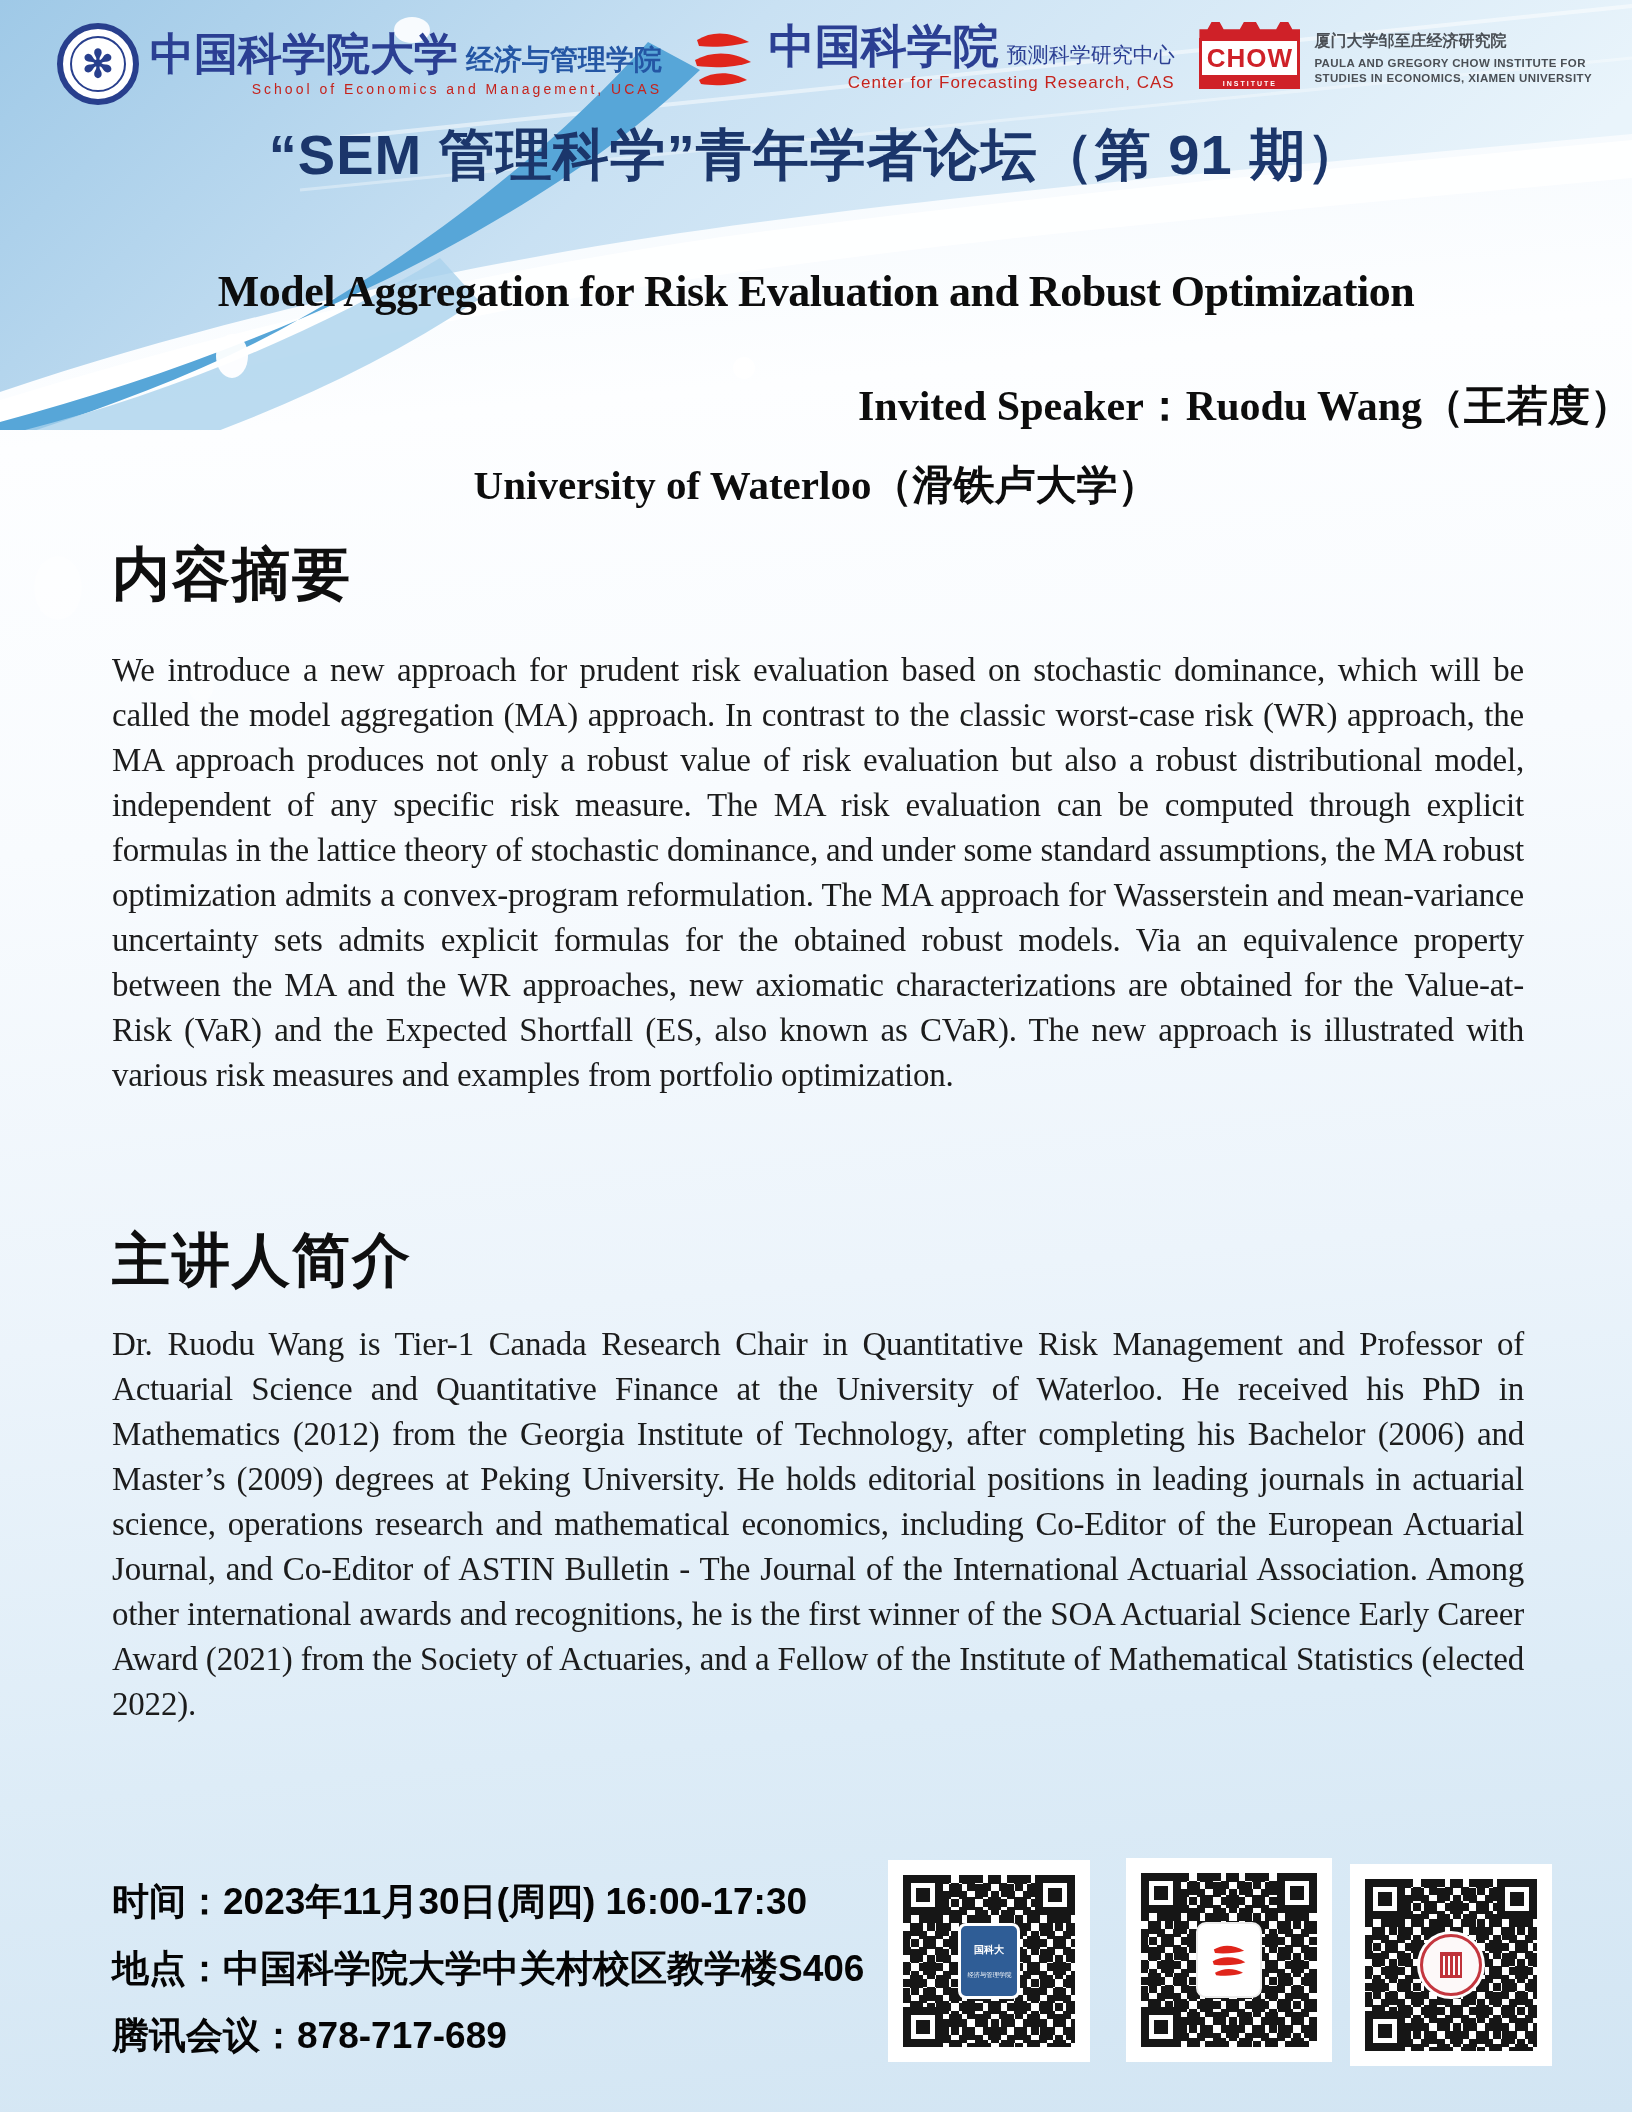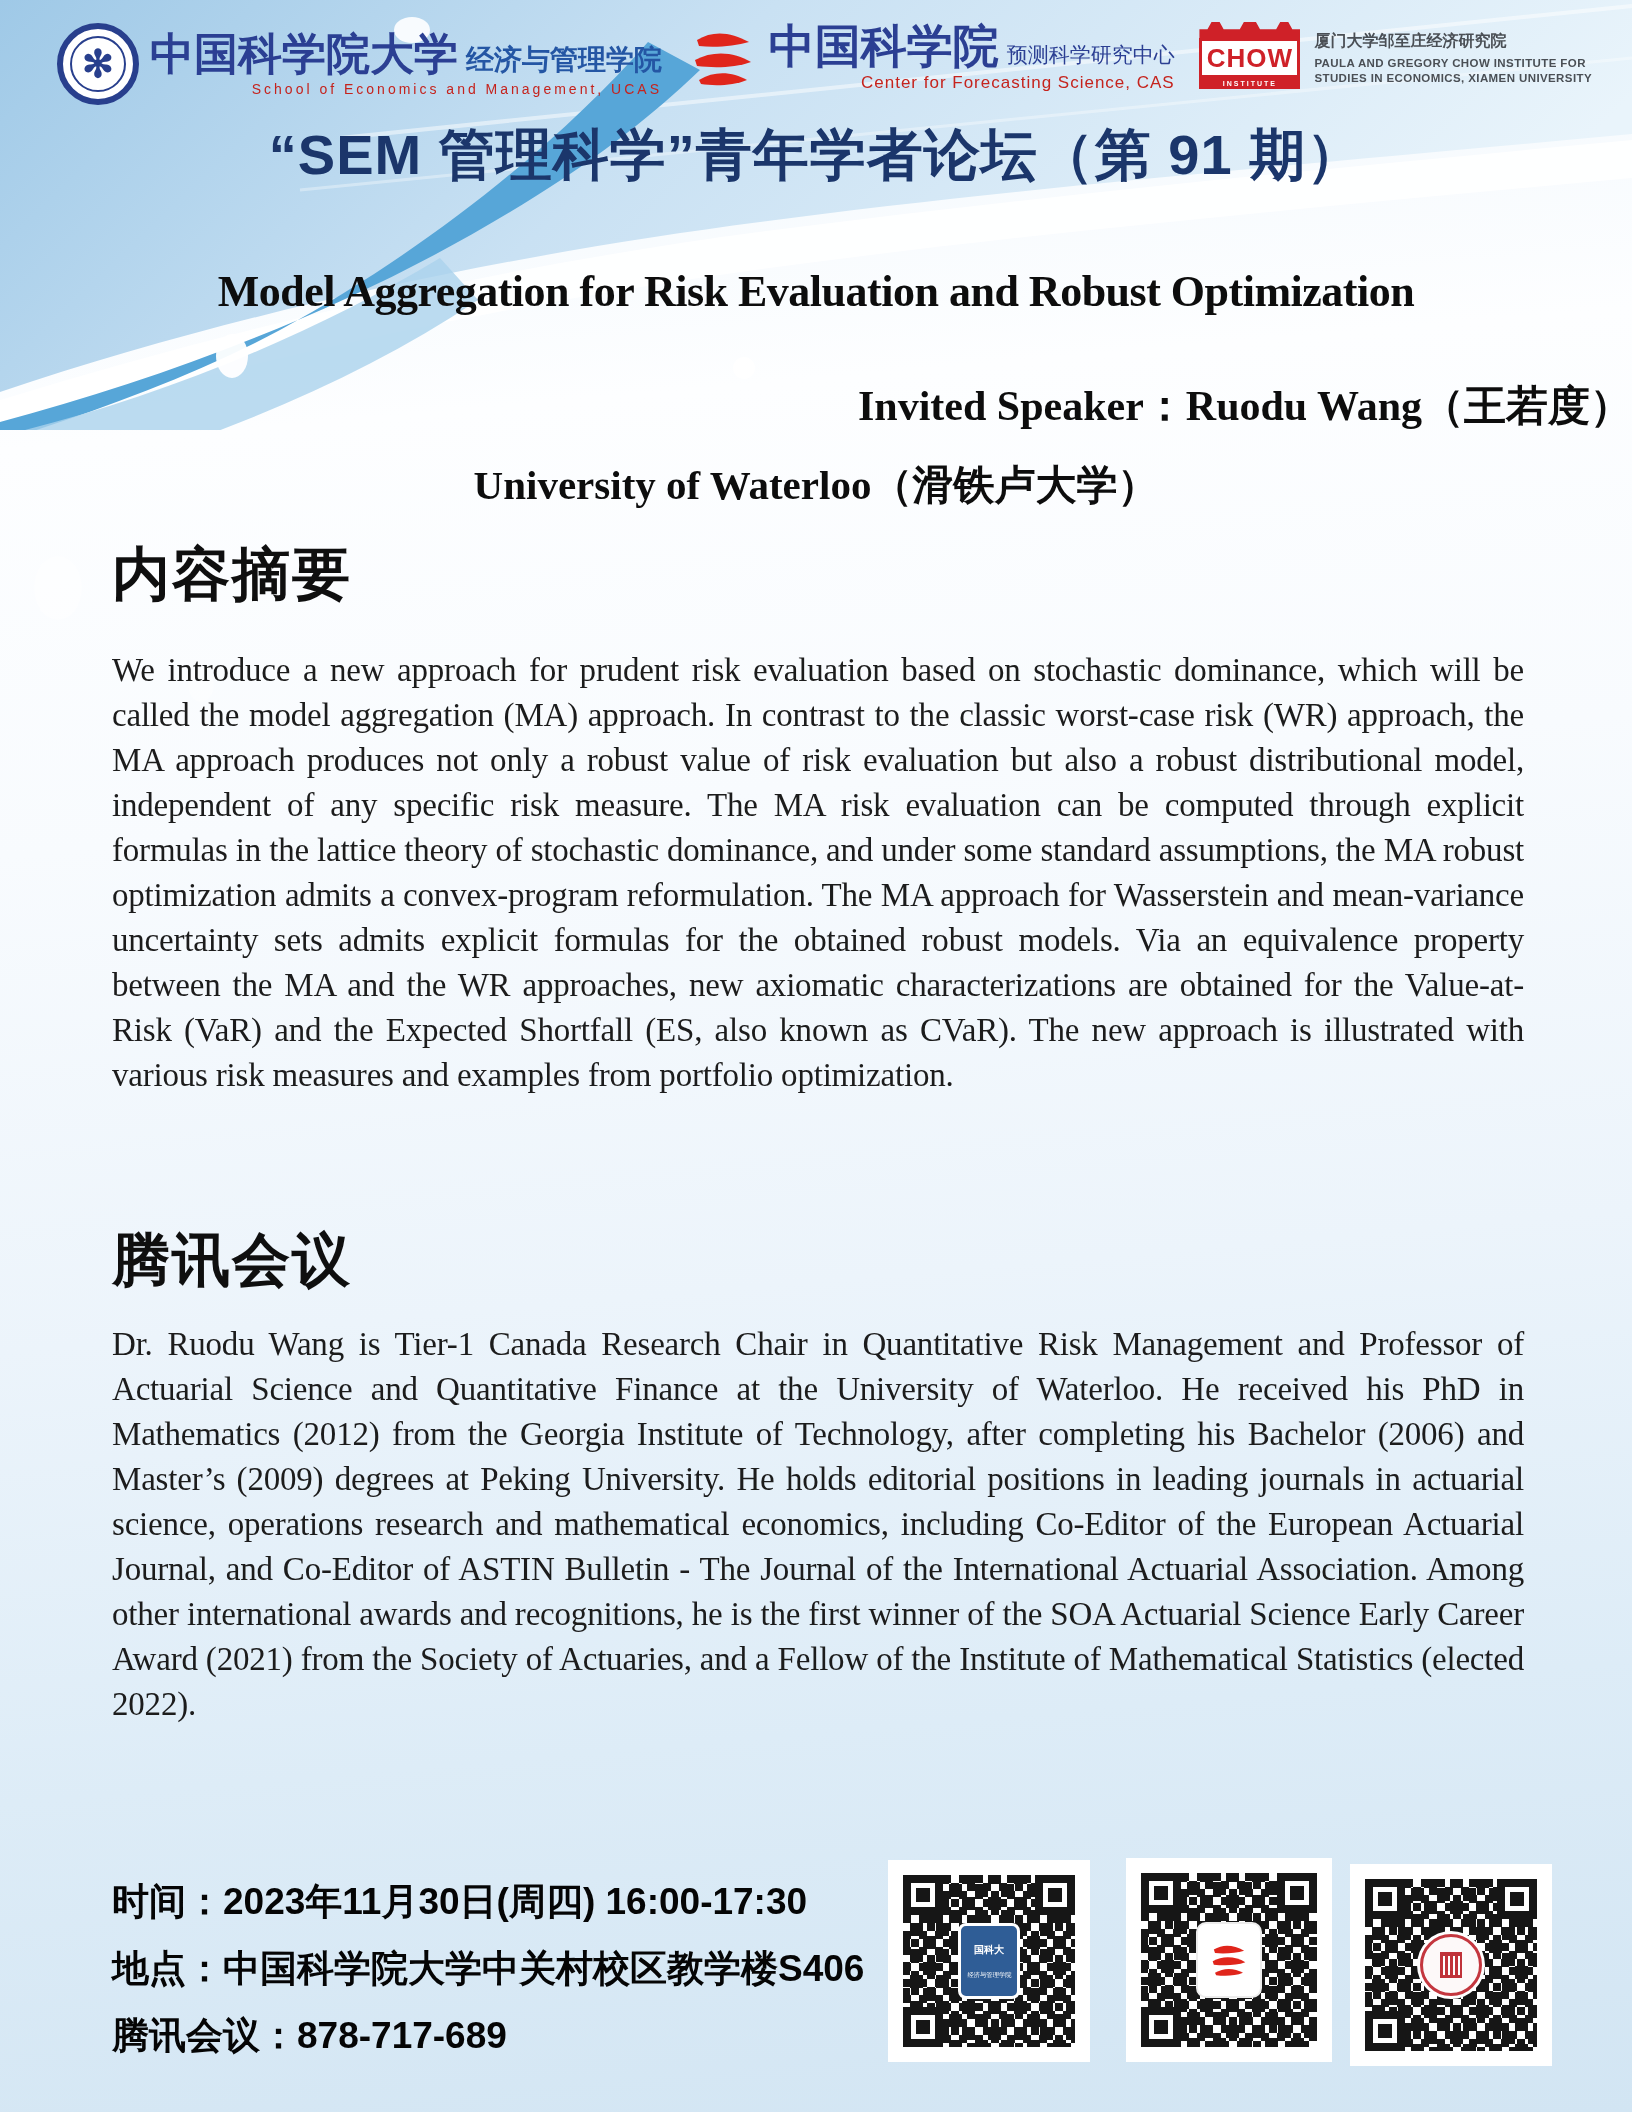--- a/index.html
+++ b/index.html
@@ -137,21 +137,21 @@
       <svg width="72" height="72" viewBox="0 0 72 72" aria-hidden="true">
         <path d="M10,18 C26,8 44,10 62,20 C48,24 28,26 12,24 Z" fill="#e0251b"></path>
         <path d="M8,38 C26,28 48,30 64,40 C48,46 26,46 10,44 Z" fill="#e0251b"></path>
         <path d="M12,58 C28,48 46,50 60,58 C46,64 26,64 14,62 Z" fill="#e0251b"></path>
       </svg>
       <div class="logo-col">
         <div class="cn-line">
           <span class="cn-main">中国科学院</span>
           <span class="cn-sub">预测科学研究中心</span>
         </div>
-        <div class="en-red">Center for Forecasting Science, CAS</div>
+        <div class="en-red">Center for Forecasting Research, CAS</div>
       </div>
     </div>
 
     <div class="logo logo3">
       <div class="chow">
         <div class="chow-roof"></div>
         <div class="chow-box">CHOW</div>
         <div class="chow-base">INSTITUTE</div>
       </div>
       <div class="logo-col">
@@ -163,21 +163,21 @@
   </div>
 
   <div class="forum-title">“SEM 管理科学”青年学者论坛（第 91 期）</div>
   <div class="talk-title">Model Aggregation for Risk Evaluation and Robust Optimization</div>
   <div class="speaker-line">Invited Speaker：Ruodu Wang（王若度）</div>
   <div class="affil-line">University of Waterloo（滑铁卢大学）</div>
 
   <div class="sec-head head-abstract">内容摘要</div>
   <p class="body-text body-abstract">We introduce a new approach for prudent risk evaluation based on stochastic dominance, which will be called the model aggregation (MA) approach. In contrast to the classic worst-case risk (WR) approach, the MA approach produces not only a robust value of risk evaluation but also a robust distributional model, independent of any specific risk measure. The MA risk evaluation can be computed through explicit formulas in the lattice theory of stochastic dominance, and under some standard assumptions, the MA robust optimization admits a convex-program reformulation. The MA approach for Wasserstein and mean-variance uncertainty sets admits explicit formulas for the obtained robust models. Via an equivalence property between the MA and the WR approaches, new axiomatic characterizations are obtained for the Value-at-Risk (VaR) and the Expected Shortfall (ES, also known as CVaR). The new approach is illustrated with various risk measures and examples from portfolio optimization.</p>
 
-  <div class="sec-head head-bio">腾讯会议</div>
+  <div class="sec-head head-bio">主讲人简介</div>
   <p class="body-text body-bio">Dr. Ruodu Wang is Tier-1 Canada Research Chair in Quantitative Risk Management and Professor of Actuarial Science and Quantitative Finance at the University of Waterloo. He received his PhD in Mathematics (2012) from the Georgia Institute of Technology, after completing his Bachelor (2006) and Master’s (2009) degrees at Peking University. He holds editorial positions in leading journals in actuarial science, operations research and mathematical economics, including Co-Editor of the European Actuarial Journal, and Co-Editor of ASTIN Bulletin - The Journal of the International Actuarial Association. Among other international awards and recognitions, he is the first winner of the SOA Actuarial Science Early Career Award (2021) from the Society of Actuaries, and a Fellow of the Institute of Mathematical Statistics (elected 2022).</p>
 
   <div class="details">
     <div>时间：2023年11月30日(周四) 16:00-17:30</div>
     <div>地点：中国科学院大学中关村校区教学楼S406</div>
     <div>腾讯会议：878-717-689</div>
   </div>
 
   <div class="qr-card qr-card1">
     <div class="qr-grid">

